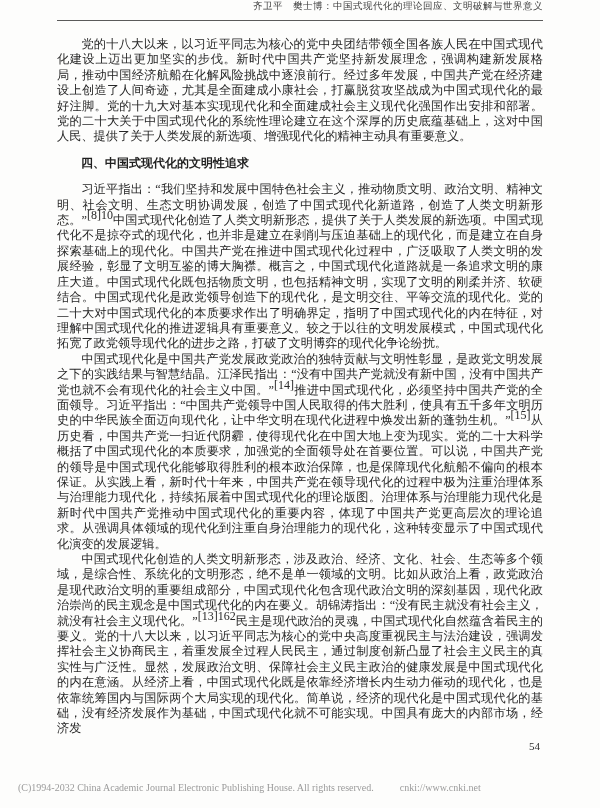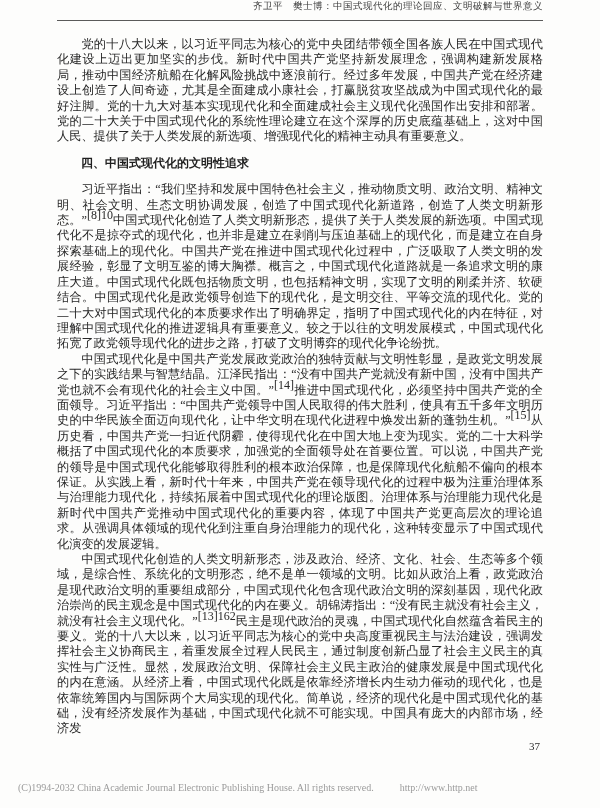--- a/index.html
+++ b/index.html
@@ -91,19 +91,19 @@
     <h2 class="section-heading">四、中国式现代化的文明性追求</h2>
 
     <p><span>习近平指出：“我们坚持和发展中国特色社会主义，推动物质文明、政治文明、精神文明、社会文明、生态文明协调发展，创造了中国式现代化新道路，创造了人类文明新形态。”</span><sup class="cite">[8]10</sup><span>中国式现代化创造了人类文明新形态，提供了关于人类发展的新选项。中国式现代化不是掠夺式的现代化，也并非是建立在剥削与压迫基础上的现代化，而是建立在自身探索基础上的现代化。中国共产党在推进中国式现代化过程中，广泛吸取了人类文明的发展经验，彰显了文明互鉴的博大胸襟。概言之，中国式现代化道路就是一条追求文明的康庄大道。中国式现代化既包括物质文明，也包括精神文明，实现了文明的刚柔并济、软硬结合。中国式现代化是政党领导创造下的现代化，是文明交往、平等交流的现代化。党的二十大对中国式现代化的本质要求作出了明确界定，指明了中国式现代化的内在特征，对理解中国式现代化的推进逻辑具有重要意义。较之于以往的文明发展模式，中国式现代化拓宽了政党领导现代化的进步之路，打破了文明博弈的现代化争论纷扰。</span></p>
 
     <p><span>中国式现代化是中国共产党发展政党政治的独特贡献与文明性彰显，是政党文明发展之下的实践结果与智慧结晶。江泽民指出：“没有中国共产党就没有新中国，没有中国共产党也就不会有现代化的社会主义中国。”</span><sup class="cite">[14]</sup><span>推进中国式现代化，必须坚持中国共产党的全面领导。习近平指出：“中国共产党领导中国人民取得的伟大胜利，使具有五千多年文明历史的中华民族全面迈向现代化，让中华文明在现代化进程中焕发出新的蓬勃生机。”</span><sup class="cite">[15]</sup><span>从历史看，中国共产党一扫近代阴霾，使得现代化在中国大地上变为现实。党的二十大科学概括了中国式现代化的本质要求，加强党的全面领导处在首要位置。可以说，中国共产党的领导是中国式现代化能够取得胜利的根本政治保障，也是保障现代化航船不偏向的根本保证。从实践上看，新时代十年来，中国共产党在领导现代化的过程中极为注重治理体系与治理能力现代化，持续拓展着中国式现代化的理论版图。治理体系与治理能力现代化是新时代中国共产党推动中国式现代化的重要内容，体现了中国共产党更高层次的理论追求。从强调具体领域的现代化到注重自身治理能力的现代化，这种转变显示了中国式现代化演变的发展逻辑。</span></p>
 
     <p><span>中国式现代化创造的人类文明新形态，涉及政治、经济、文化、社会、生态等多个领域，是综合性、系统化的文明形态，绝不是单一领域的文明。比如从政治上看，政党政治是现代政治文明的重要组成部分，中国式现代化包含现代政治文明的深刻基因，现代化政治崇尚的民主观念是中国式现代化的内在要义。胡锦涛指出：“没有民主就没有社会主义，就没有社会主义现代化。”</span><sup class="cite">[13]162</sup><span>民主是现代政治的灵魂，中国式现代化自然蕴含着民主的要义。党的十八大以来，以习近平同志为核心的党中央高度重视民主与法治建设，强调发挥社会主义协商民主，着重发展全过程人民民主，通过制度创新凸显了社会主义民主的真实性与广泛性。显然，发展政治文明、保障社会主义民主政治的健康发展是中国式现代化的内在意涵。从经济上看，中国式现代化既是依靠经济增长内生动力催动的现代化，也是依靠统筹国内与国际两个大局实现的现代化。简单说，经济的现代化是中国式现代化的基础，没有经济发展作为基础，中国式现代化就不可能实现。中国具有庞大的内部市场，经济发</span></p>
 
   </main>
 
-  <div class="page-number">37</div>
+  <div class="page-number">54</div>
 
   <footer class="scan-footer">
-    <span>(C)1994-2032 China Academic Journal Electronic Publishing House. All rights reserved.</span><span class="url">http://www.http.net</span>
+    <span>(C)1994-2032 China Academic Journal Electronic Publishing House. All rights reserved.</span><span class="url">cnki://www.cnki.net</span>
   </footer>
 
 </div>
 
 </body></html>

